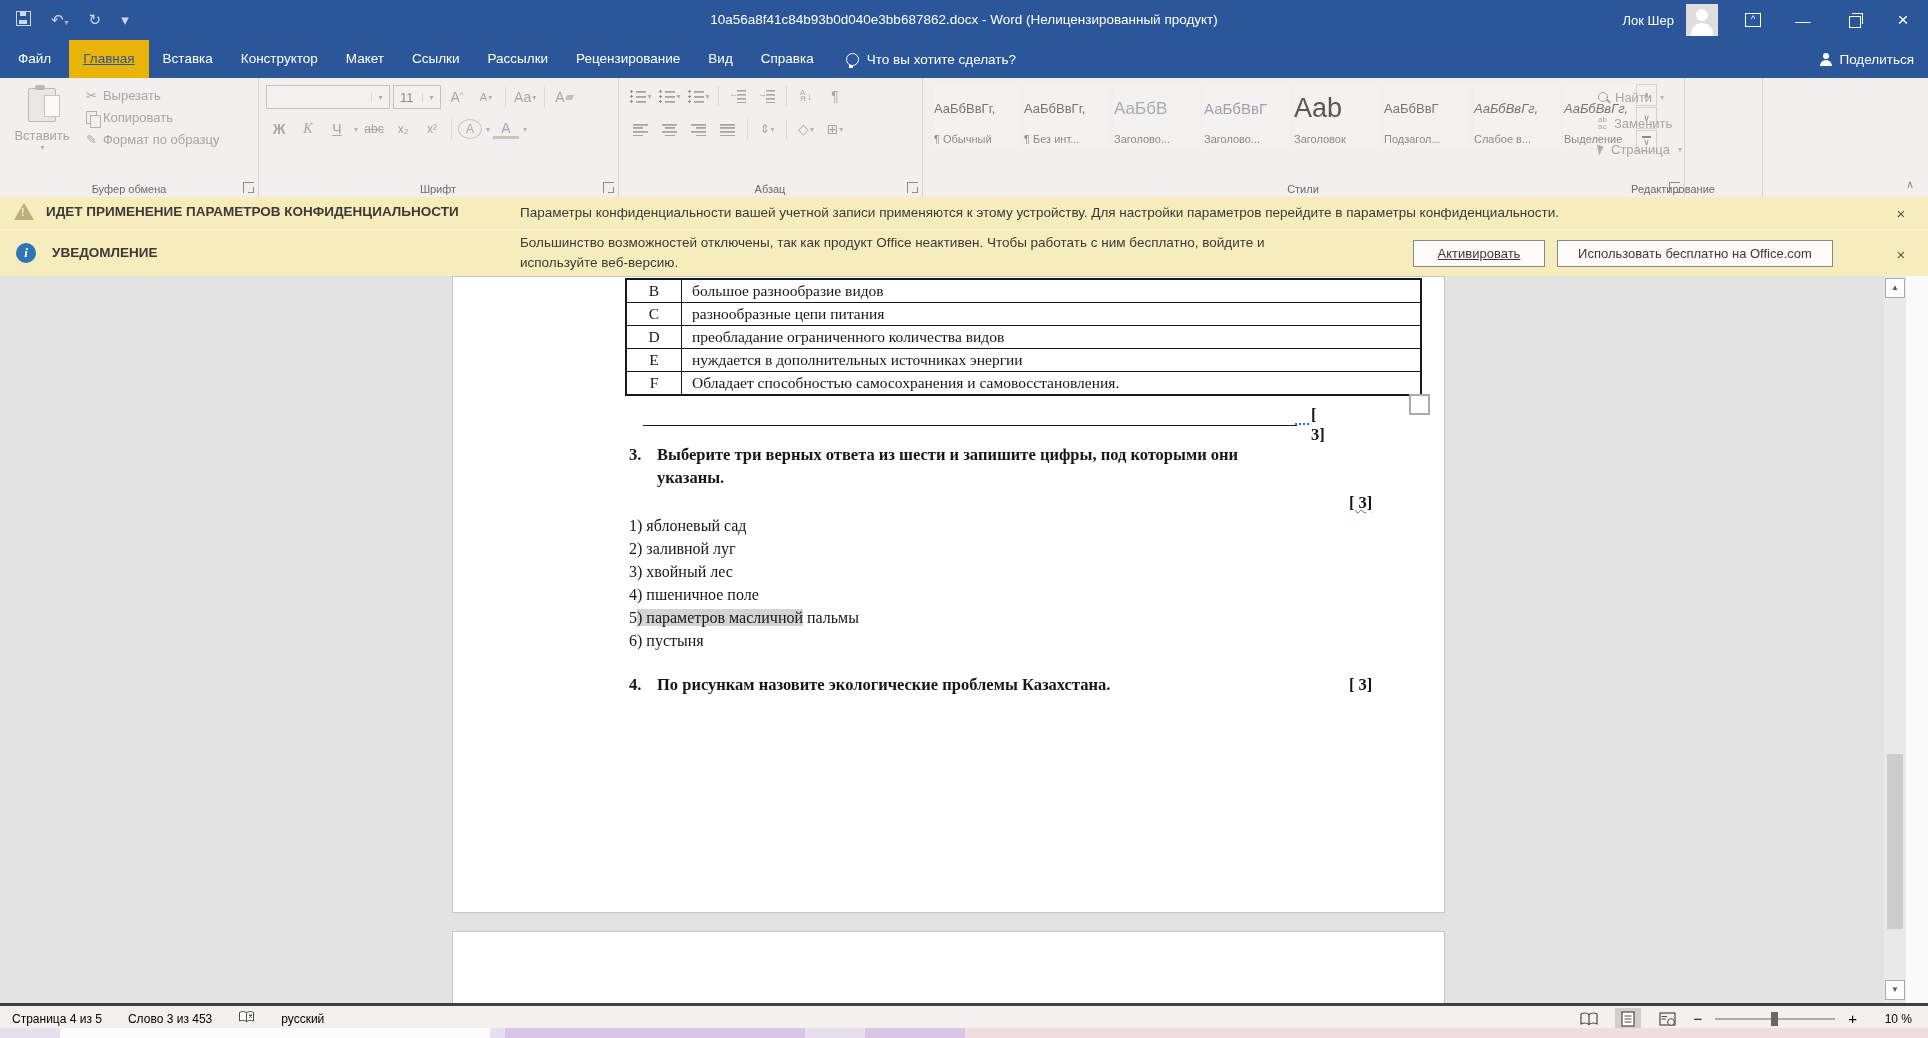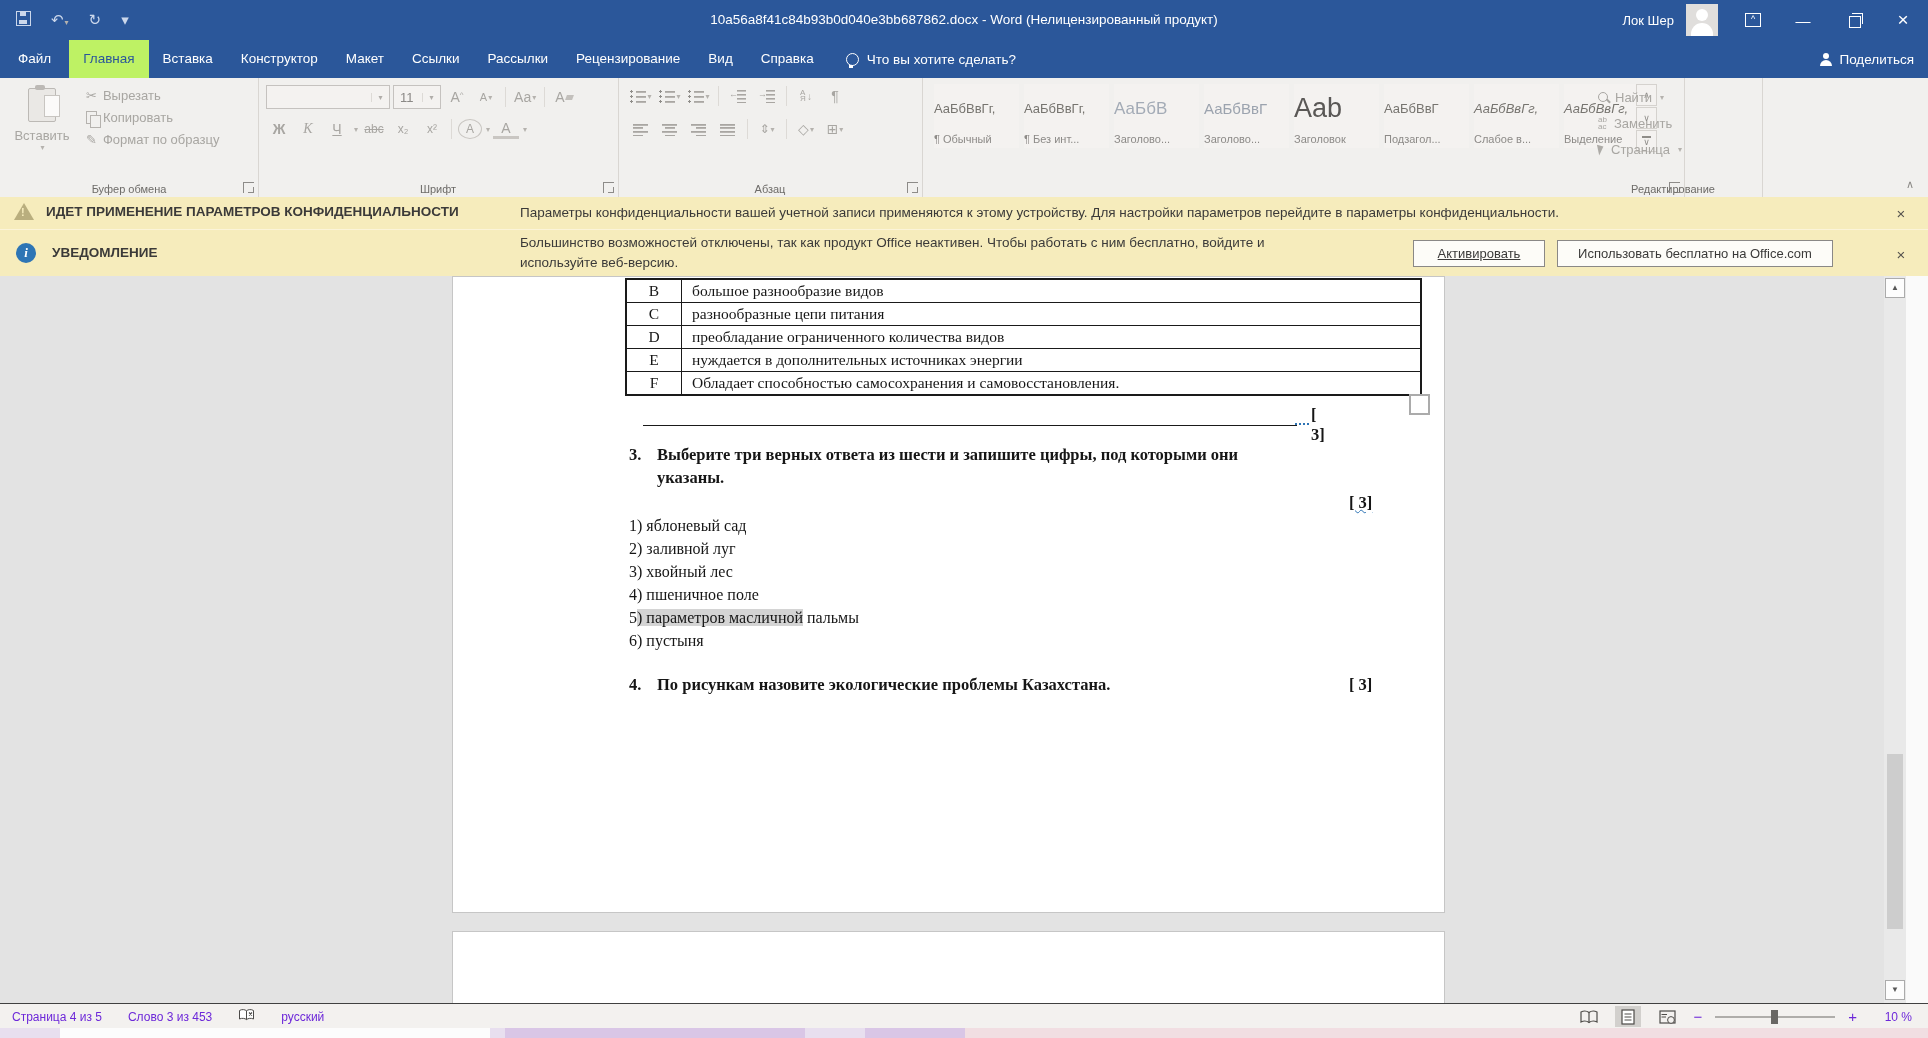--- a/index.html
+++ b/index.html
@@ -22,21 +22,21 @@
   .avatar::after{content:"";position:absolute;left:5px;top:19px;width:22px;height:14px;border-radius:11px 11px 0 0;background:#fff;}
   .winbtn{width:50px;height:40px;display:flex;align-items:center;justify-content:center;font-size:15px;color:#fff;}
   .ic-ribbonopts{width:14px;height:12px;border:1px solid #fff;text-align:center;line-height:10px;font-size:9px;}
   .ic-restore{width:10px;height:10px;border:1px solid #fff;position:relative;margin-left:3px;margin-top:3px;}
   .ic-restore::after{content:"";position:absolute;left:2px;top:-4px;width:10px;height:10px;border:1px solid #fff;border-bottom:none;border-left:none;}
 
   
   .tabrow{position:absolute;left:0;top:40px;width:1928px;height:38px;background:#2B579A;display:flex;align-items:stretch;color:#fff;font-size:13.5px;}
   .tab{padding:0 14px;line-height:38px;cursor:default;}
   .tab.file{padding:0 18px;}
-  .tab.active{background:#bef264;color:#2B579A;}
+  .tab.active{background:#eab308;color:#2B579A;text-decoration:underline;}
   .tellme{display:flex;align-items:center;gap:8px;margin-left:18px;}
   .ic-bulb{width:11px;height:11px;border:1.4px solid #fff;border-radius:50%;position:relative;}
   .ic-bulb::after{content:"";position:absolute;left:2.5px;top:11px;width:4px;height:3px;background:#fff;}
   .share{position:absolute;right:14px;top:40px;height:38px;display:flex;align-items:center;gap:7px;color:#fff;font-size:13.5px;}
   .ic-person{width:12px;height:12px;position:relative;}
   .ic-person::before{content:"";position:absolute;left:3px;top:0;width:6px;height:6px;border-radius:50%;background:#fff;}
   .ic-person::after{content:"";position:absolute;left:0;top:7px;width:12px;height:6px;border-radius:6px 6px 0 0;background:#fff;}
 
   
   .ribbon{position:absolute;left:0;top:78px;width:1928px;height:119px;background:#F1F0EE;color:#A8A6A2;}
@@ -140,21 +140,21 @@
   .hl{background:#D4D4D4;}
   .wavy{text-decoration:underline;text-decoration-style:wavy;text-decoration-color:#2E74B5;text-decoration-thickness:1px;}
 
   
   .vscroll{position:absolute;left:1884px;top:0;width:22px;height:727px;background:#E9E9E9;}
   .sbtn{position:absolute;left:1px;width:20px;height:20px;background:#FDFDFD;border:1px solid #ABABAB;box-sizing:border-box;text-align:center;line-height:17px;font-size:8px;color:#585858;}
   .sthumb{position:absolute;left:3px;top:478px;width:16px;height:175px;background:#CDCDCD;}
   .rightstrip{position:absolute;left:1906px;top:0;width:22px;height:727px;background:#FAFAFA;}
 
   
-  .statusbar{position:absolute;left:0;top:1003px;width:1928px;height:25px;background:#F3F1EF;border-top:1px solid #404040;font-size:12px;color:#6d28d9;}
+  .statusbar{position:absolute;left:0;top:1003px;width:1928px;height:25px;background:#F3F1EF;border-top:3px solid #404040;font-size:12px;color:#000000;}
   .sb-left{position:absolute;left:12px;top:0;height:25px;display:flex;align-items:center;gap:26px;}
   .sb-right{position:absolute;right:16px;top:0;height:25px;display:flex;align-items:center;gap:13px;}
   .viewbtn{width:26px;height:21px;display:flex;align-items:center;justify-content:center;}
   .viewbtn.active{background:#D2D0CD;}
   .ztrack{position:relative;width:120px;height:2px;background:#AFADAA;}
   .zthumb{position:absolute;left:56px;top:-6px;width:7px;height:14px;background:#696764;}
   .zlabel{min-width:42px;text-align:right;}
 
   
   .bottomstrip{position:absolute;left:0;top:1028px;width:1928px;height:10px;background:#E8DFEF;}
@@ -380,20 +380,21 @@
           </span>
       </div>
       <div class="galcol" style="left:714px;top:6px;">
         <span class="galbtn">∧</span>
         <span class="galbtn">∨</span>
         <span class="galbtn">
             <span class="morebar"></span>
             <span>∨</span>
           </span>
       </div>
+      <div class="glabel">Стили</div>
       <span class="launcher"></span>
     </div>
 
     <div class="rgroup" style="left:1584px;width:178px;">
       <div class="rrow" style="left:14px;top:8px;">
         <span class="edrow">
             <span class="ic-search"></span>
             <span>Найти</span>
             <span class="dd">▾</span>
           </span>

